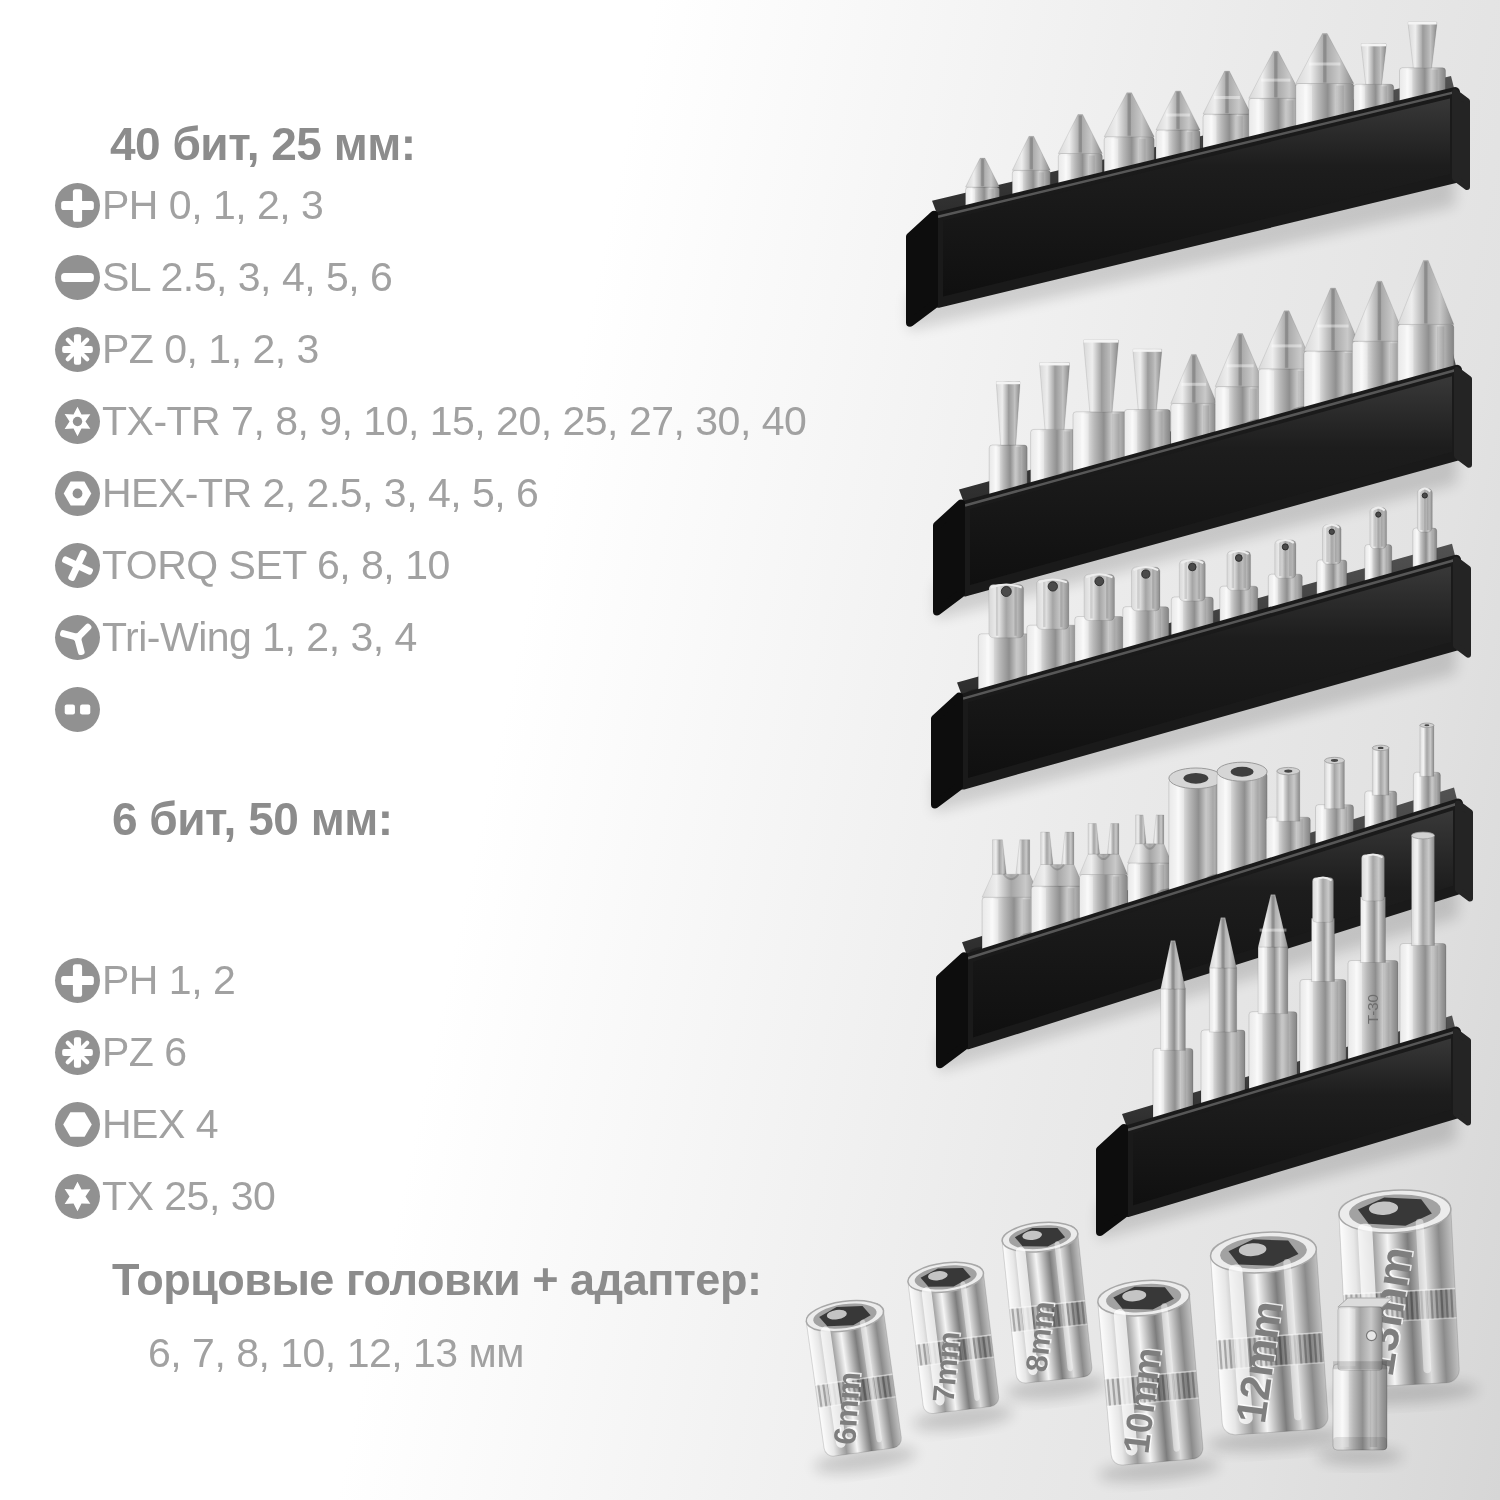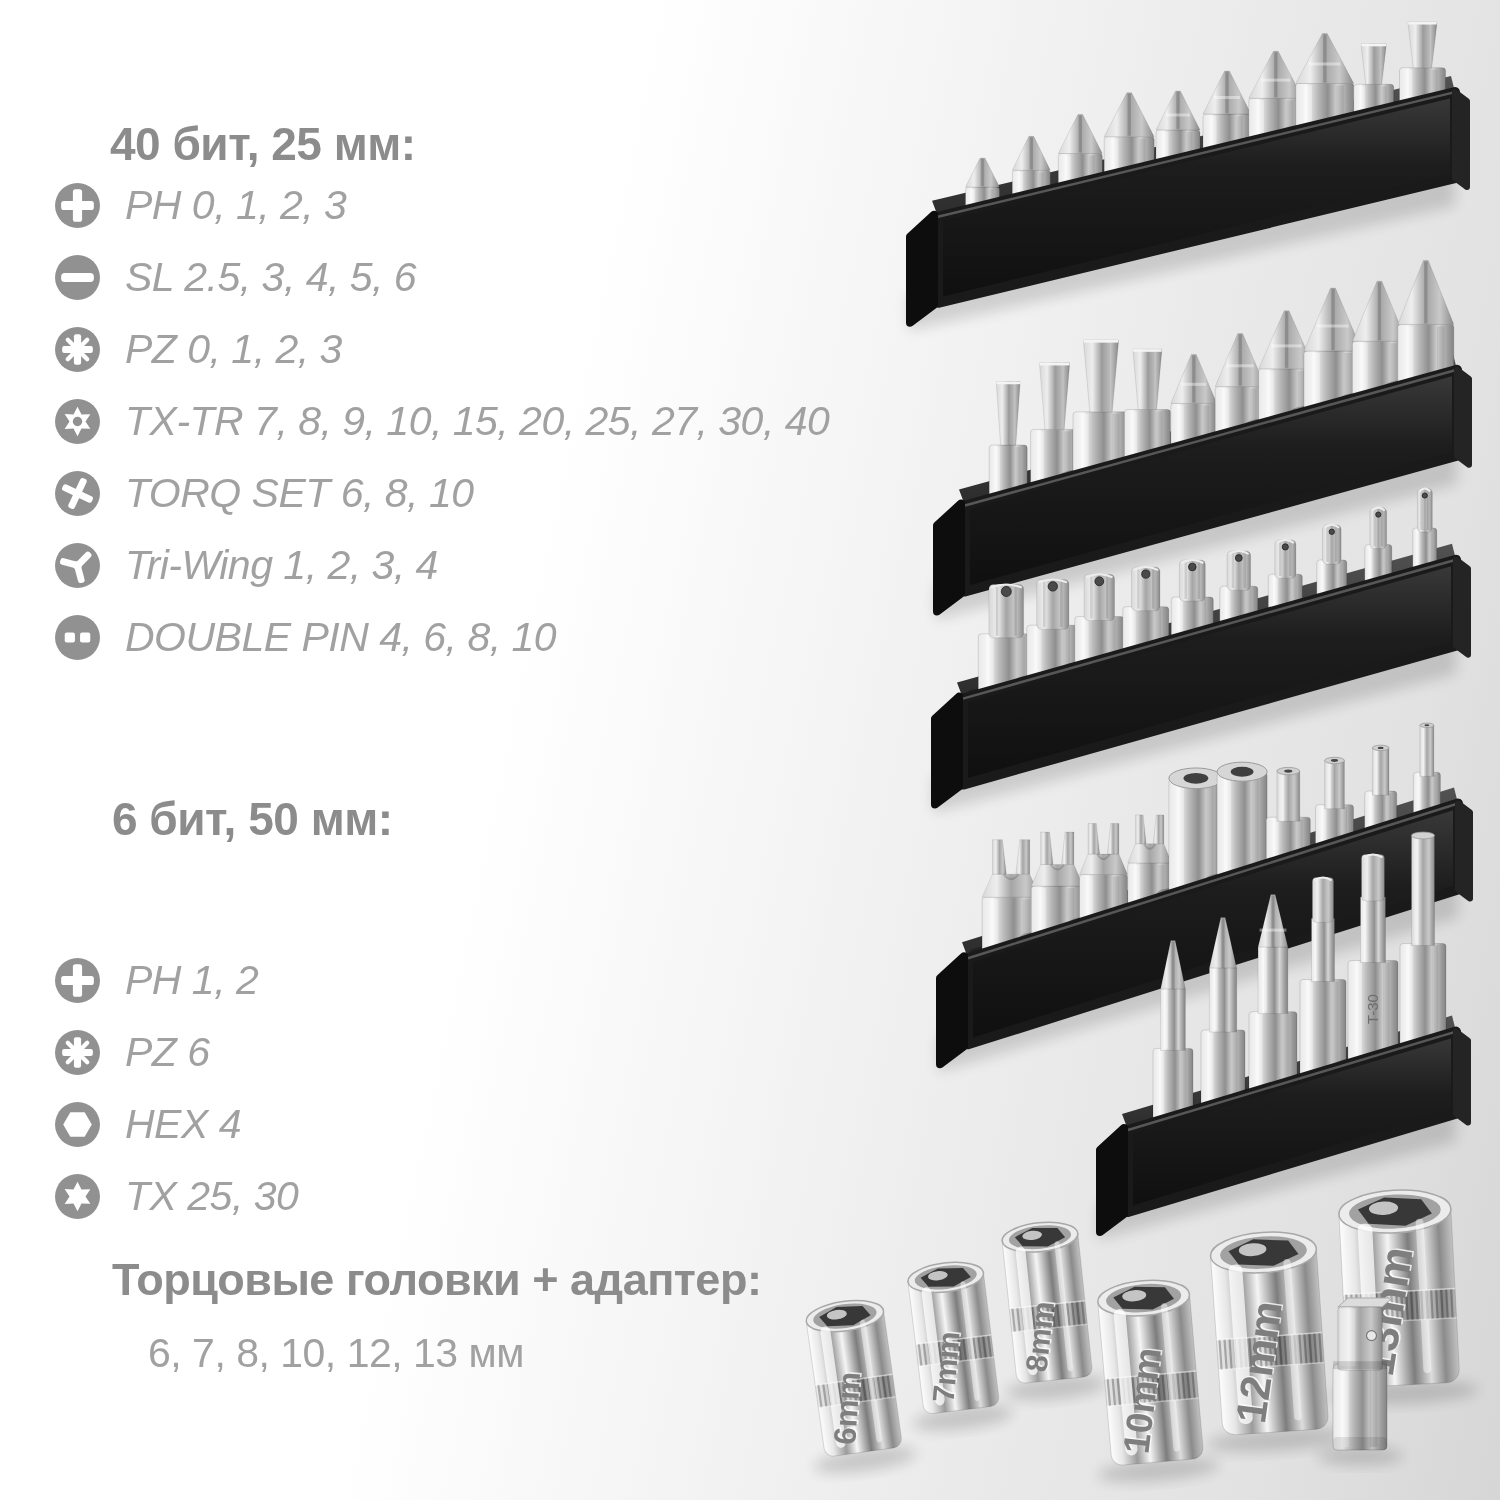--- a/index.html
+++ b/index.html
@@ -12,21 +12,21 @@
   #photo-svg{position:absolute;left:0;top:0;width:1500px;height:1500px;}
   .heading{
     position:absolute;font-weight:bold;color:var(--heading,#8c8c8c);
     font-size:46px;letter-spacing:-0.5px;white-space:nowrap;
   }
   .subtext{
     position:absolute;color:var(--item,#a1a1a1);
     font-size:41px;letter-spacing:-0.5px;white-space:nowrap;
   }
   .list{position:absolute;display:flex;flex-direction:column;}
-  .row{display:flex;align-items:center;height:72px;gap:24px;font-style:italic;}
+  .row{display:flex;align-items:center;height:72px;gap:1px;}
   .row .bullet{width:47px;height:47px;flex:0 0 47px;display:block;}
   .row .bullet svg{display:block;}
   .row .label{
     color:var(--item,#a1a1a1);font-size:41px;line-height:1;
     letter-spacing:-0.5px;white-space:nowrap;
   }
 </style>
 </head>
 <body>
 
@@ -806,20 +806,30 @@
             <polygon points="23.0,8.5 26.9,16.2 35.6,15.8 30.8,23.0 35.6,30.2 26.9,29.8 23.0,37.5 19.1,29.8 10.4,30.3 15.2,23.0 10.4,15.7 19.1,16.2" fill="#ffffff"></polygon>
             <circle cx="23" cy="23" r="4.6" fill="#919191"></circle>
           </svg>
         </span>
         <span class="label">TX-TR 7, 8, 9, 10, 15, 20, 25, 27, 30, 40</span>
       </div>
       <div class="row">
         <span class="bullet">
           <svg width="47" height="47" viewBox="0 0 46 46">
             <circle cx="23" cy="23" r="22" fill="#919191"></circle>
+            <polygon points="36.5,23.0 29.8,34.7 16.3,34.7 9.5,23.0 16.2,11.3 29.8,11.3" fill="#ffffff"></polygon>
+            <circle cx="23" cy="23" r="4.8" fill="#919191"></circle>
+          </svg>
+        </span>
+        <span class="label">HEX-TR 2, 2.5, 3, 4, 5, 6</span>
+      </div>
+      <div class="row">
+        <span class="bullet">
+          <svg width="47" height="47" viewBox="0 0 46 46">
+            <circle cx="23" cy="23" r="22" fill="#919191"></circle>
             <g fill="#ffffff">
               <g transform="rotate(25 23 23)">
                 <rect x="19.6" y="7" width="6.8" height="32" rx="2.5"></rect>
               </g>
               <g transform="rotate(115 23 23)">
                 <rect x="19.6" y="7" width="6.8" height="32" rx="2.5"></rect>
               </g>
             </g>
           </svg>
         </span>
@@ -846,21 +856,20 @@
         <span class="label">Tri-Wing 1, 2, 3, 4</span>
       </div>
       <div class="row">
         <span class="bullet">
           <svg width="47" height="47" viewBox="0 0 46 46">
             <circle cx="23" cy="23" r="22" fill="#919191"></circle>
             <rect x="10.5" y="18" width="10" height="10" rx="2" fill="#ffffff"></rect>
             <rect x="25.5" y="18" width="10" height="10" rx="2" fill="#ffffff"></rect>
           </svg>
         </span>
-        <span class="label">DOUBLE PIN 4, 6, 8, 10</span>
       </div>
     </div>
 
   <div class="heading" style="left:112px;top:792px;">6 бит, 50 мм:</div>
   <div class="list" style="left:54px;top:944px;">
       <div class="row">
         <span class="bullet">
           <svg width="47" height="47" viewBox="0 0 46 46">
             <circle cx="23" cy="23" r="22" fill="#919191"></circle>
             <rect x="18.5" y="7" width="9" height="32" rx="2.5" fill="#ffffff"></rect>

